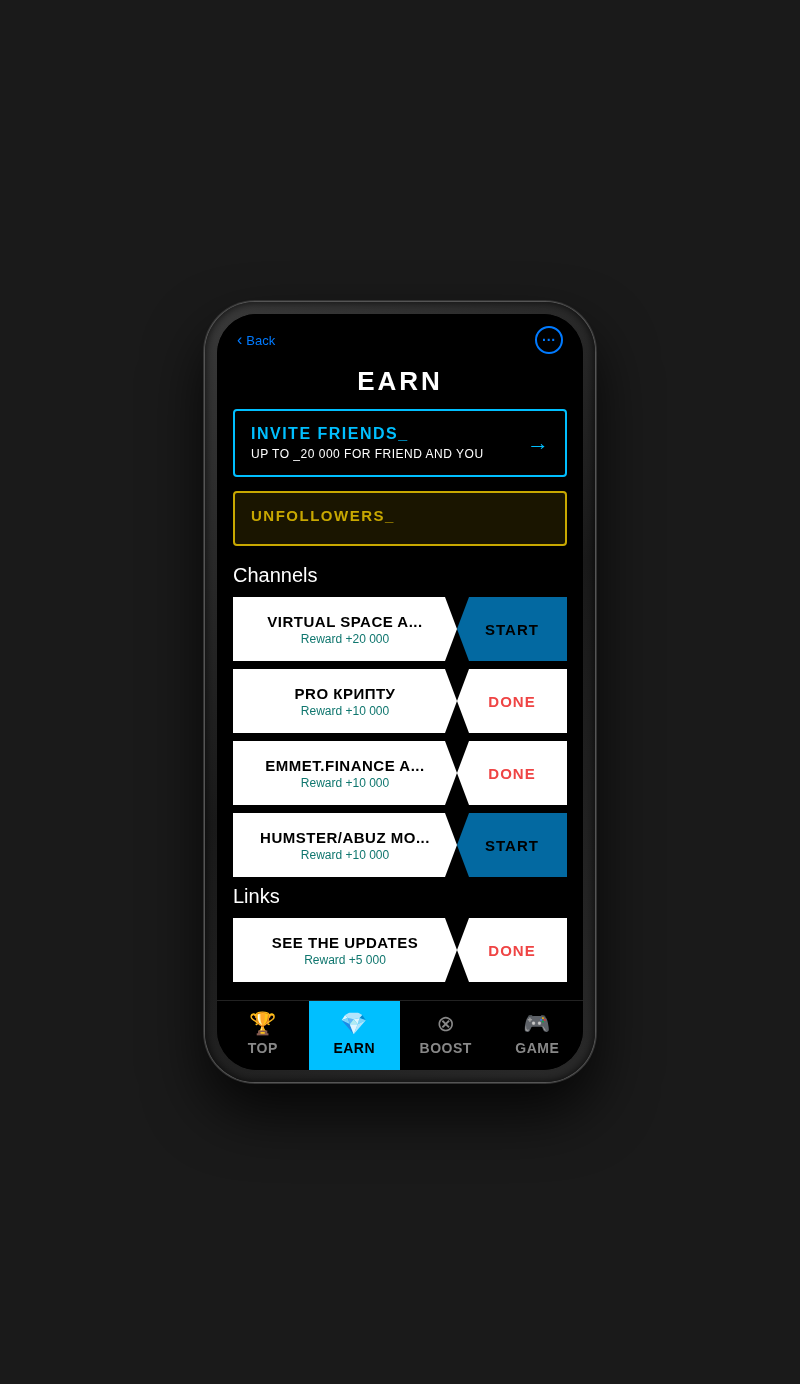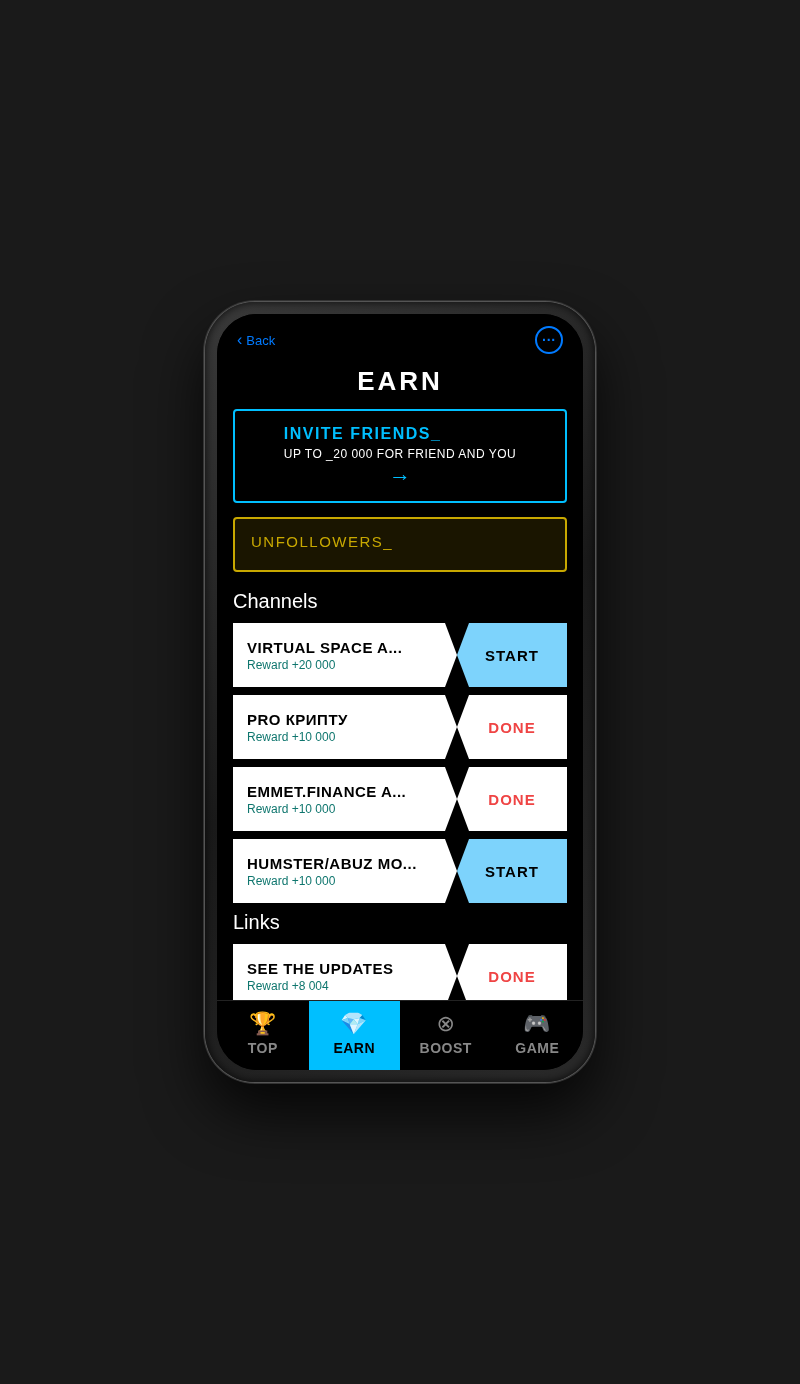--- a/index.html
+++ b/index.html
@@ -111,21 +111,20 @@
     
     .invite-banner {
       border: 2px solid #00BFFF;
       border-radius: 4px;
       padding: 14px 16px;
       margin-bottom: 14px;
       display: flex;
       justify-content: space-between;
       align-items: center;
       background: transparent;
-      flex-direction: column;
     }
 
     .invite-text-block {}
 
     .invite-title {
       color: #00BFFF;
       font-size: 16px;
       font-weight: 800;
       letter-spacing: 1.5px;
       text-transform: uppercase;
@@ -154,21 +153,21 @@
       border: 2px solid #c8a800;
       border-radius: 4px;
       padding: 14px 16px;
       margin-bottom: 18px;
       background: #1a1500;
     }
 
     .unfollowers-title {
       color: #c8a800;
       font-size: 15px;
-      font-weight: 400;
+      font-weight: 700;
       letter-spacing: 1.5px;
       text-transform: uppercase;
       margin-bottom: 6px;
     }
 
     .unfollowers-text {
       color: #ccc;
       font-size: 12px;
       text-transform: uppercase;
       letter-spacing: 0.5px;
@@ -192,20 +191,21 @@
 
     .channel-info {
       flex: 1;
       background: #fff;
       padding: 10px 14px;
       display: flex;
       flex-direction: column;
       justify-content: center;
       position: relative;
       clip-path: polygon(0 0, calc(100% - 12px) 0, 100% 50%, calc(100% - 12px) 100%, 0 100%);
+      text-align: center;
     }
 
     .channel-name {
       font-size: 15px;
       font-weight: 800;
       color: #000;
       letter-spacing: 0.5px;
       text-transform: uppercase;
     }
 
@@ -223,21 +223,21 @@
       font-size: 15px;
       font-weight: 800;
       letter-spacing: 1px;
       cursor: pointer;
       clip-path: polygon(12px 0, 100% 0, 100% 100%, 12px 100%, 0 50%);
       border: none;
       outline: none;
     }
 
     .channel-btn.start {
-      background: #7dd3fc;
+      background: #0369a1;
       color: #000;
     }
 
     .channel-btn.done {
       background: #fff;
       color: #ef4444;
     }
 
     
     .links-section {
@@ -377,21 +377,21 @@
         </div>
         <button class="channel-btn start">START</button>
       </div>
 
       <div class="links-section">
         <div class="section-header">Links</div>
 
         <div class="channel-item">
           <div class="channel-info">
             <div class="channel-name">SEE THE UPDATES</div>
-            <div class="channel-reward">Reward +8 004</div>
+            <div class="channel-reward">Reward +5 000</div>
           </div>
           <button class="channel-btn done">DONE</button>
         </div>
       </div>
 
     </div>
 
     <div class="bottom-nav">
       <div class="nav-item">
         <div class="nav-icon">🏆</div>

